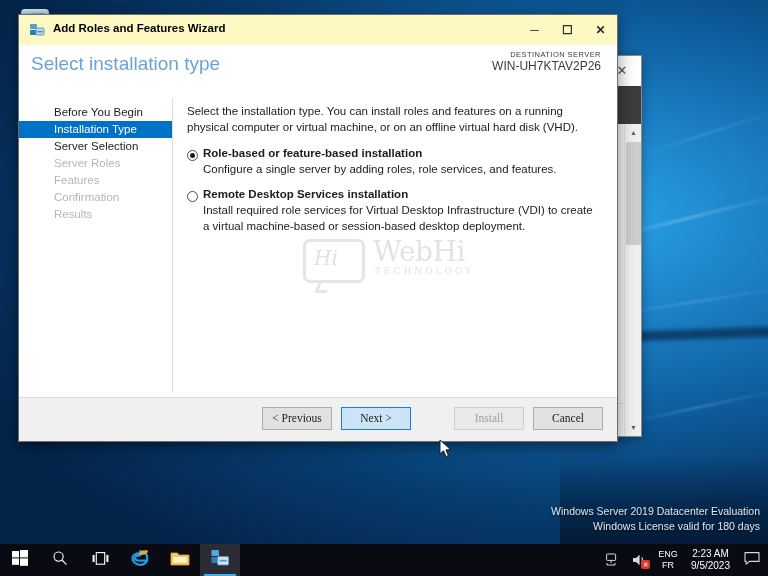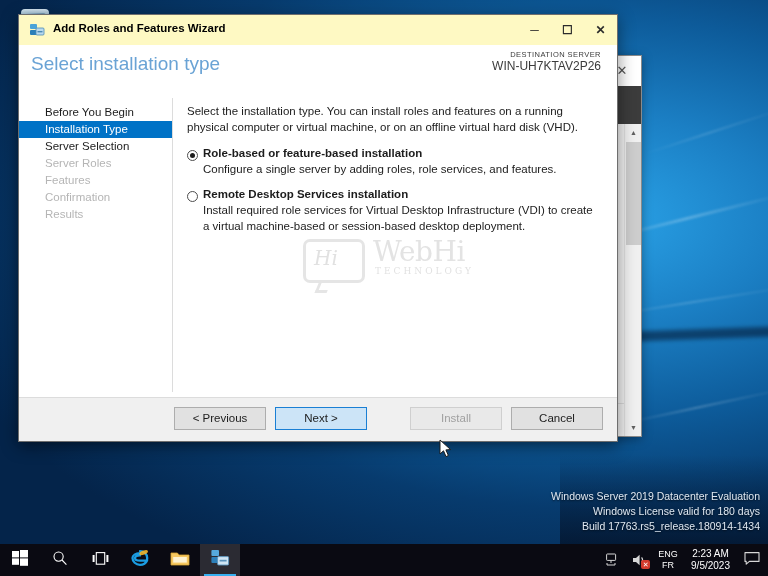--- a/index.html
+++ b/index.html
@@ -64,21 +64,21 @@
     color: #2b2b2b; font-size: 12px; }
 
   #headarea { position: relative; height: 48px; }
   #pagetitle { position: absolute; left: 12px; top: 8px; font-size: 19px; color: #6aa3d5; font-weight: 400; }
   #destwrap { position: absolute; right: 16px; top: 5px; text-align: right; line-height: 1.25; }
   #destlabel { font-size: 7.5px; color: #3b3b3b; letter-spacing: .45px; }
   #destname { font-size: 12px; color: #3b3b3b; }
 
   #content { position: relative; height: 305px; display: flex; }
   #navpane { width: 153px; padding-top: 11px; flex: none; }
-  .nav-item { height: 17px; line-height: 17px; padding-left: 26px; font-size: 11.5px; color: #1c1c1c; }
+  .nav-item { height: 17px; line-height: 17px; padding-left: 35px; font-size: 11.5px; color: #1c1c1c; }
   .nav-item.active { background: #0072c6; color: #fff; }
   .nav-item.dim { color: #b5b5b5; }
   #vdiv { width: 1px; background: #dcdcdc; margin-top: 5px; margin-bottom: 6px; flex: none; }
   #pane { flex: 1; position: relative; padding: 10px 16px 0 14px; }
   #intro { font-size: 11.5px; color: #1c1c1c; line-height: 1.42; }
   .opt { margin-top: 11px; position: relative; padding-left: 16px; }
   .radio { position: absolute; left: 0; top: 3px; width: 11px; height: 11px; border: 1px solid #4d4d4d;
     border-radius: 50%; background: #fff; }
   .radio .dot { position: absolute; left: 2px; top: 2px; width: 5px; height: 5px; border-radius: 50%; background: #1c1c1c; }
   .opt-title { font-size: 11.5px; font-weight: bold; color: #1c1c1c; }
@@ -93,21 +93,21 @@
   #wm-hi { position: absolute; left: 11px; top: 13px; font-family: "DejaVu Serif", serif; font-style: italic;
     font-size: 20px; color: #cfcfcf; }
   #wm-name { position: absolute; left: 70px; top: 2px; font-family: "DejaVu Serif", serif; font-size: 28px;
     color: #d2d2d2; letter-spacing: -.5px; }
   #wm-sub { position: absolute; left: 72px; top: 33px; font-family: "DejaVu Serif", serif; font-size: 9px;
     color: #cfcfcf; letter-spacing: 3px; }
 
   #footer { position: absolute; left: 0; right: 0; bottom: 0; height: 44px; background: #f0f0f0;
     border-top: 1px solid #dcdcdc; }
   #btnrow { position: absolute; right: 14px; top: 9px; display: flex; gap: 9px; }
-  .btn { width: 92px; height: 23px; font-size: 11.5px; font-family: Liberation Sans, sans-serif;
+  .btn { width: 70px; height: 23px; font-size: 11.5px; font-family: Liberation Serif, serif;
     background: #e1e1e1; border: 1px solid #adadad; color: #1c1c1c; line-height: 21px; text-align: center; }
   .btn.focus { background: #cce4f7; border: 1px solid #1a7fd4; }
   .btn.disabled { color: #a0a0a0; border-color: #cfcfcf; background: #e9e9e9; }
   .btn.gap { margin-left: 34px; }
 
   
   #cursor { position: absolute; left: 420px; top: 424px; width: 14px; height: 20px; pointer-events: none; }
 
   
   #deskwm { position: absolute; right: 8px; bottom: 42px; text-align: right; color: #dfe8f2;
@@ -246,21 +246,20 @@
     <div id="cursor">
       <svg width="14" height="20" viewBox="0 0 14 20">
         <path d="M1,1 L1,15 L4.5,11.8 L7,17.6 L9.4,16.5 L6.9,10.9 L11.6,10.6 Z" fill="#ffffff" stroke="#1c1c1c" stroke-width="1"></path>
       </svg>
     </div>
   </div>
 
   <div id="deskwm">
     <div>Windows Server 2019 Datacenter Evaluation</div>
     <div>Windows License valid for 180 days</div>
-    <div>Build 17763.rs5_release.180914-1434</div>
   </div>
 
   <div id="taskbar">
 
     <div class="tb-item">
       <span>
         <svg width="16" height="16" viewBox="0 0 16 16">
           <rect x="0" y="1" width="7" height="6.4" fill="#ffffff"></rect>
           <rect x="8" y="0" width="8" height="7.4" fill="#ffffff"></rect>
           <rect x="0" y="8.4" width="7" height="6.4" fill="#ffffff"></rect>

